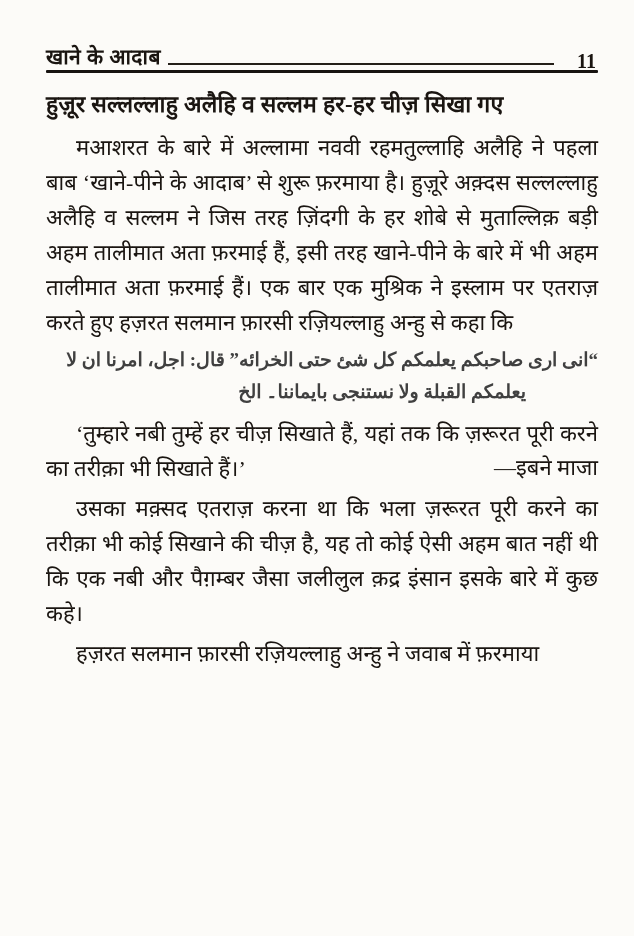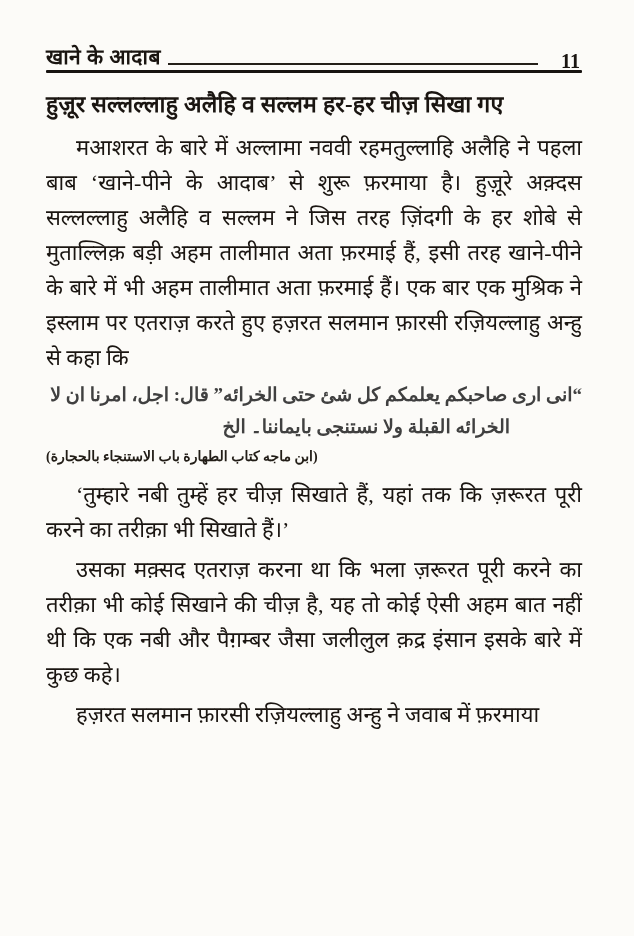--- a/index.html
+++ b/index.html
@@ -10,21 +10,21 @@
   }
   .page {
     position: relative;
     width: 634px;
     height: 936px;
     margin: 0 auto;
     background: #fcfbf8;
     color: #1a1511;
     overflow: hidden;
     box-sizing: border-box;
-    padding: 42px 52px 0 46px;
+    padding: 42px 36px 0 46px;
   }
   
   .page-header {
     position: relative;
     height: 32px;
     margin-bottom: 13px;
   }
   .running-title {
     position: absolute;
     left: 0; top: 0;
@@ -118,27 +118,27 @@
 
   <main class="body-text">
 
 
     <h2 class="section-heading">हुज़ूर सल्लल्लाहु अलैहि व सल्लम हर-हर चीज़ सिखा गए</h2>
 
     <p class="indent">मआशरत के बारे में अल्लामा नववी रहमतुल्लाहि अलैहि ने पहला बाब ‘खाने-पीने के आदाब’ से शुरू फ़रमाया है। हुज़ूरे अक़्दस सल्लल्लाहु अलैहि व सल्लम ने जिस तरह ज़िंदगी के हर शोबे से मुताल्लिक़ बड़ी अहम तालीमात अता फ़रमाई हैं, इसी तरह खाने-पीने के बारे में भी अहम तालीमात अता फ़रमाई हैं। एक बार एक मुश्रिक ने इस्लाम पर एतराज़ करते हुए हज़रत सलमान फ़ारसी रज़ियल्लाहु अन्हु से कहा कि</p>
 
     <div class="arabic-quote">
       <div class="arabic-line-1">“انی اری صاحبکم یعلمکم کل شئ حتی الخرائه” قال: اجل، امرنا ان لا</div>
-      <div class="arabic-line-2">الخرائه القبلة ولا نستنجی بایماننا۔ الخ</div>
+      <div class="arabic-line-2">یعلمکم القبلة ولا نستنجی بایماننا۔ الخ</div>
     </div>
 
-    <div class="arabic-citation">(ابن ماجه کتاب الطهارة باب الاستنجاء بالحجارة)</div>
 
     <div class="quote-block">
       <p class="indent">‘तुम्हारे नबी तुम्हें हर चीज़ सिखाते हैं, यहां तक कि ज़रूरत पूरी करने का तरीक़ा भी सिखाते हैं।’</p>
+      <span class="attribution">—इबने माजा</span>
     </div>
 
     <p class="indent para-gap">उसका मक़्सद एतराज़ करना था कि भला ज़रूरत पूरी करने का तरीक़ा भी कोई सिखाने की चीज़ है, यह तो कोई ऐसी अहम बात नहीं थी कि एक नबी और पैग़म्बर जैसा जलीलुल क़द्र इंसान इसके बारे में कुछ कहे।</p>
 
     <p class="indent para-gap">हज़रत सलमान फ़ारसी रज़ियल्लाहु अन्हु ने जवाब में फ़रमाया</p>
 
   </main>
 </div>
 
 </body></html>

